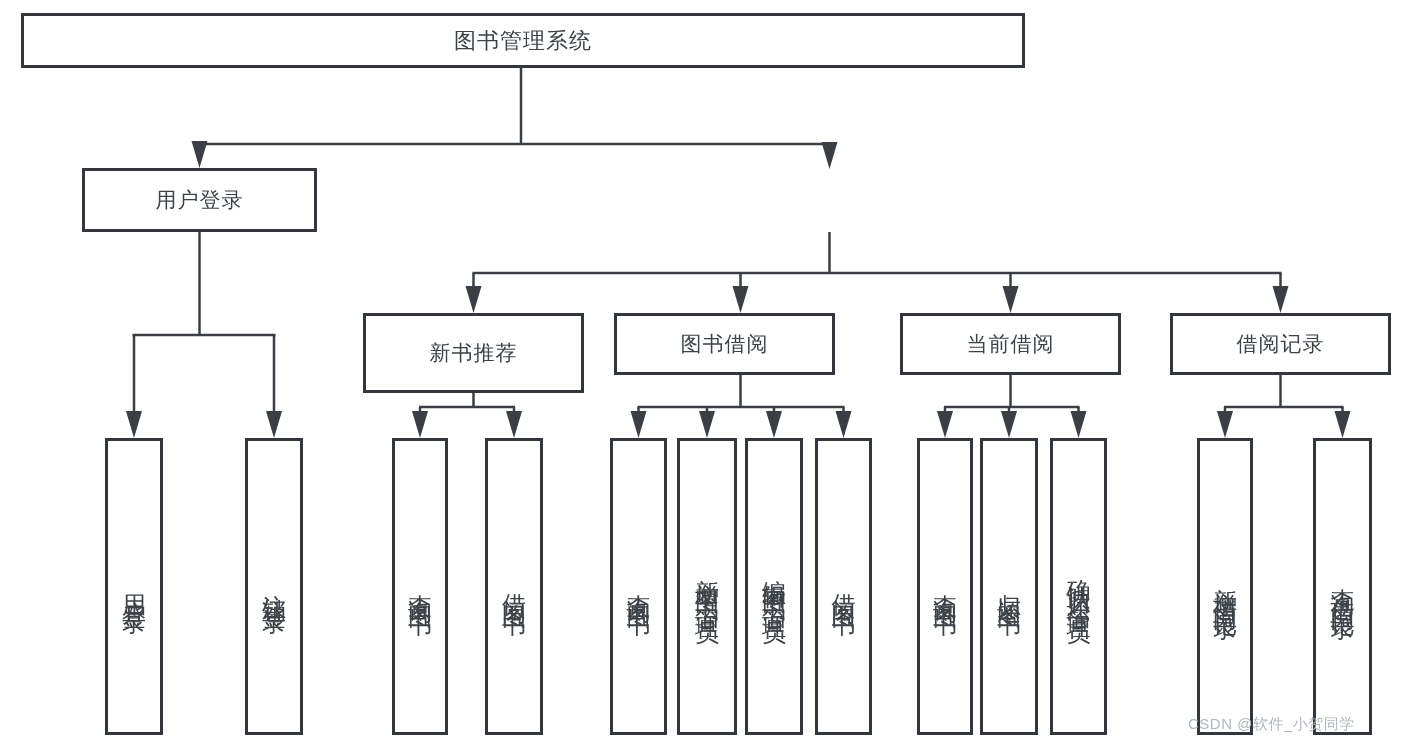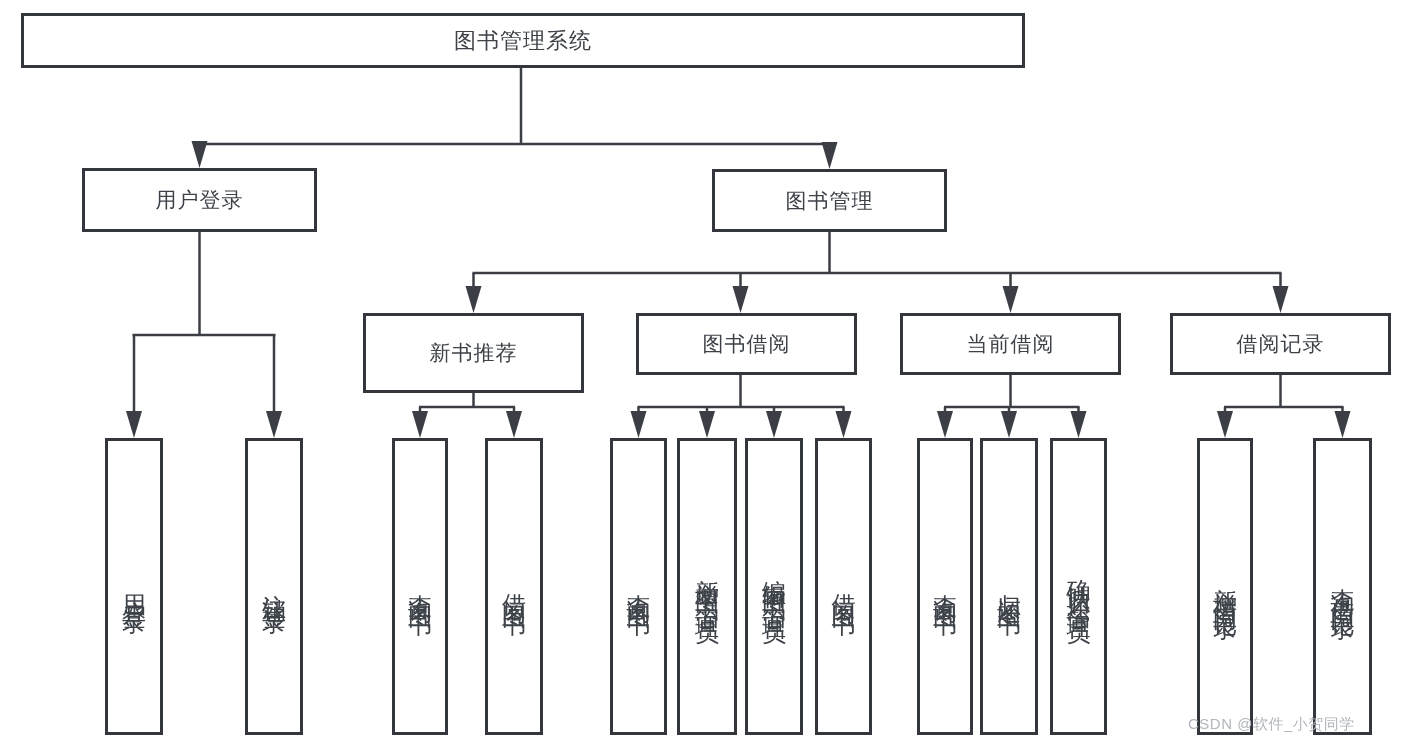--- a/index.html
+++ b/index.html
@@ -110,24 +110,23 @@
       <line x1="1225" y1="407" x2="1225" y2="414"></line>
       <polygon points="1225,438 1217,411 1233,411"></polygon>
       <line x1="1342.5" y1="407" x2="1342.5" y2="414"></line>
       <polygon points="1342.5,438 1334.5,411 1350.5,411"></polygon>
     </g>
   </svg>
 
   <div class="box hbox root" style="left:21px;top:13px;width:1004px;height:55px;">图书管理系统</div>
 
   <div class="box hbox" style="left:82px;top:168px;width:235px;height:64px;">用户登录</div>
-  <div class="box hbox" style="left:712px;top:169px;width:235px;height:63px;">图书管理</div>
 
   <div class="box hbox" style="left:363px;top:313px;width:221px;height:80px;">新书推荐</div>
-  <div class="box hbox" style="left:636px;top:313px;width:221px;height:62px;">图书借阅</div>
+  <div class="box hbox" style="left:614px;top:313px;width:221px;height:62px;">图书借阅</div>
   <div class="box hbox" style="left:900px;top:313px;width:221px;height:62px;">当前借阅</div>
   <div class="box hbox" style="left:1170px;top:313px;width:221px;height:62px;">借阅记录</div>
 
   <div class="box vbox" style="left:105px;top:438px;width:58px;height:297px;">
     <span>用户登录</span>
     </div>
   <div class="box vbox" style="left:245px;top:438px;width:58px;height:297px;">
     <span>注销登录</span>
     </div>
   <div class="box vbox" style="left:392px;top:438px;width:56px;height:297px;">

